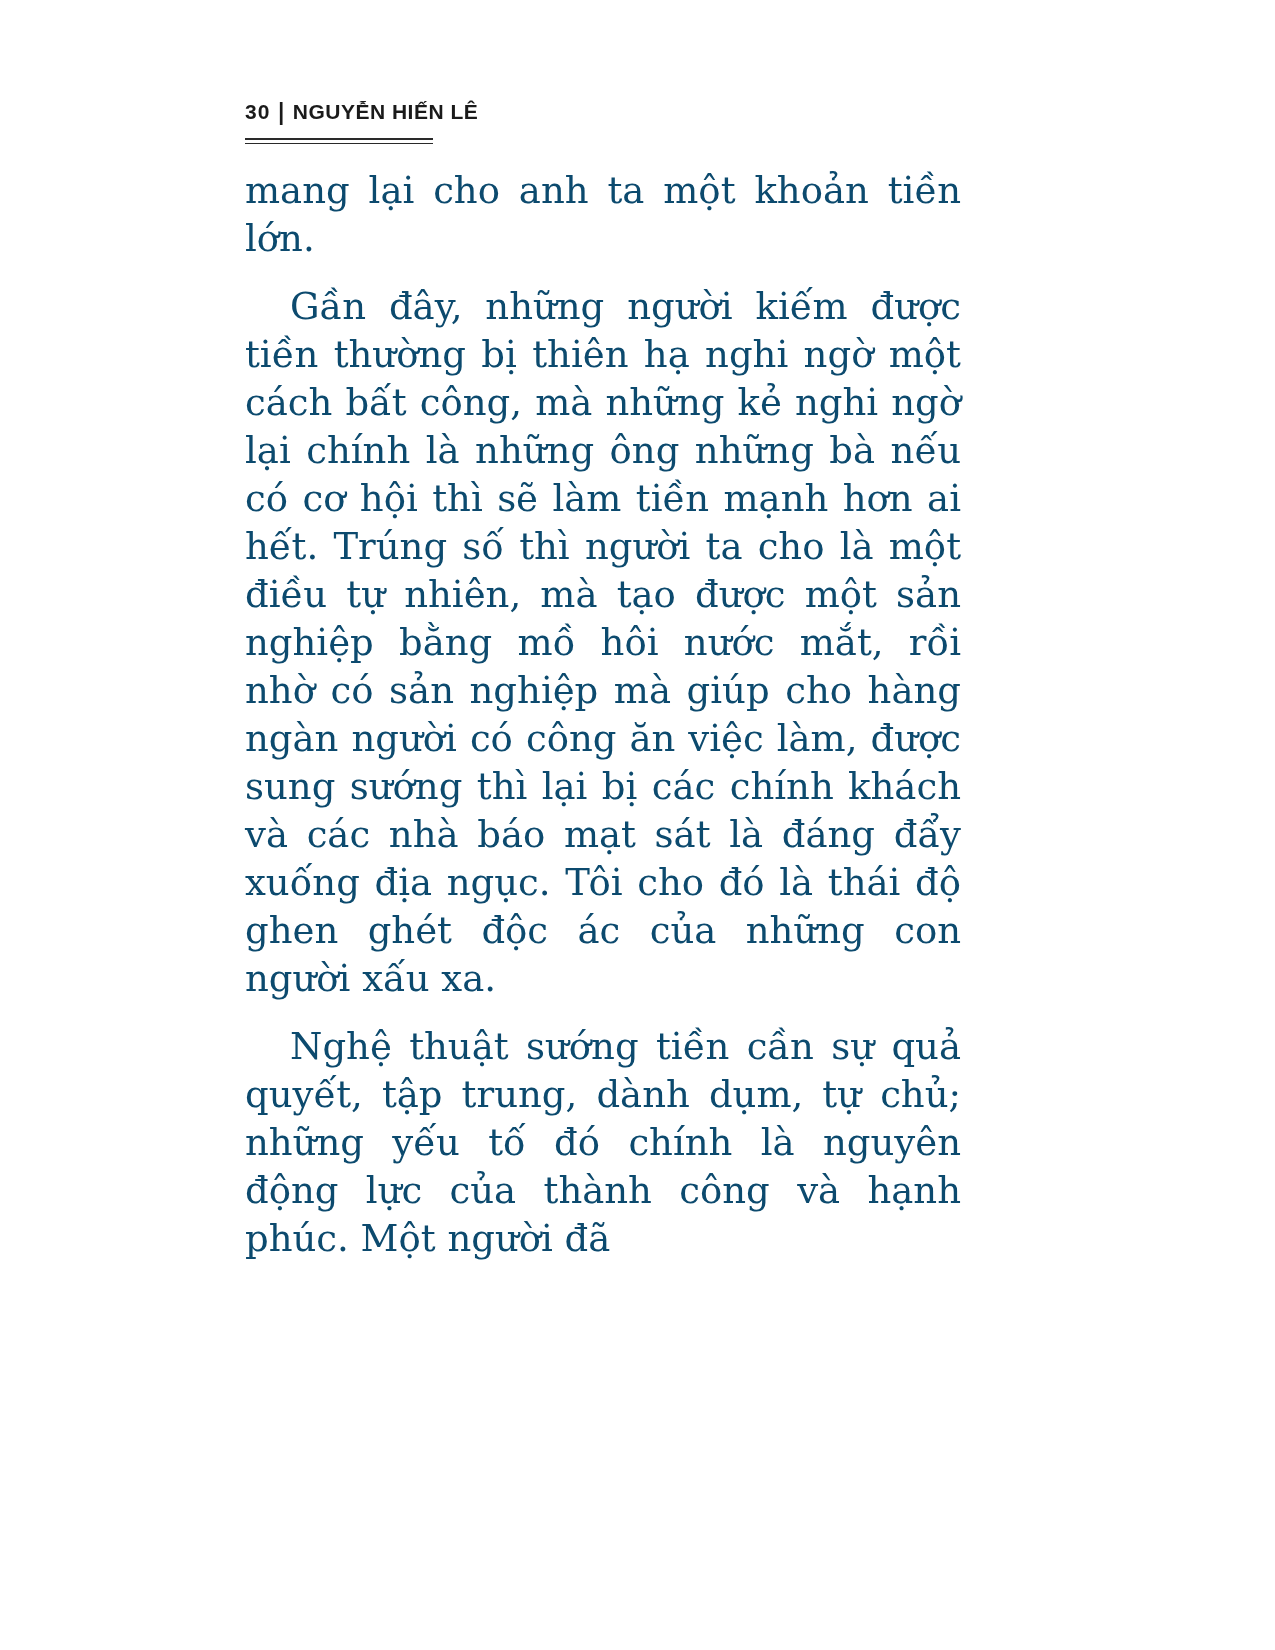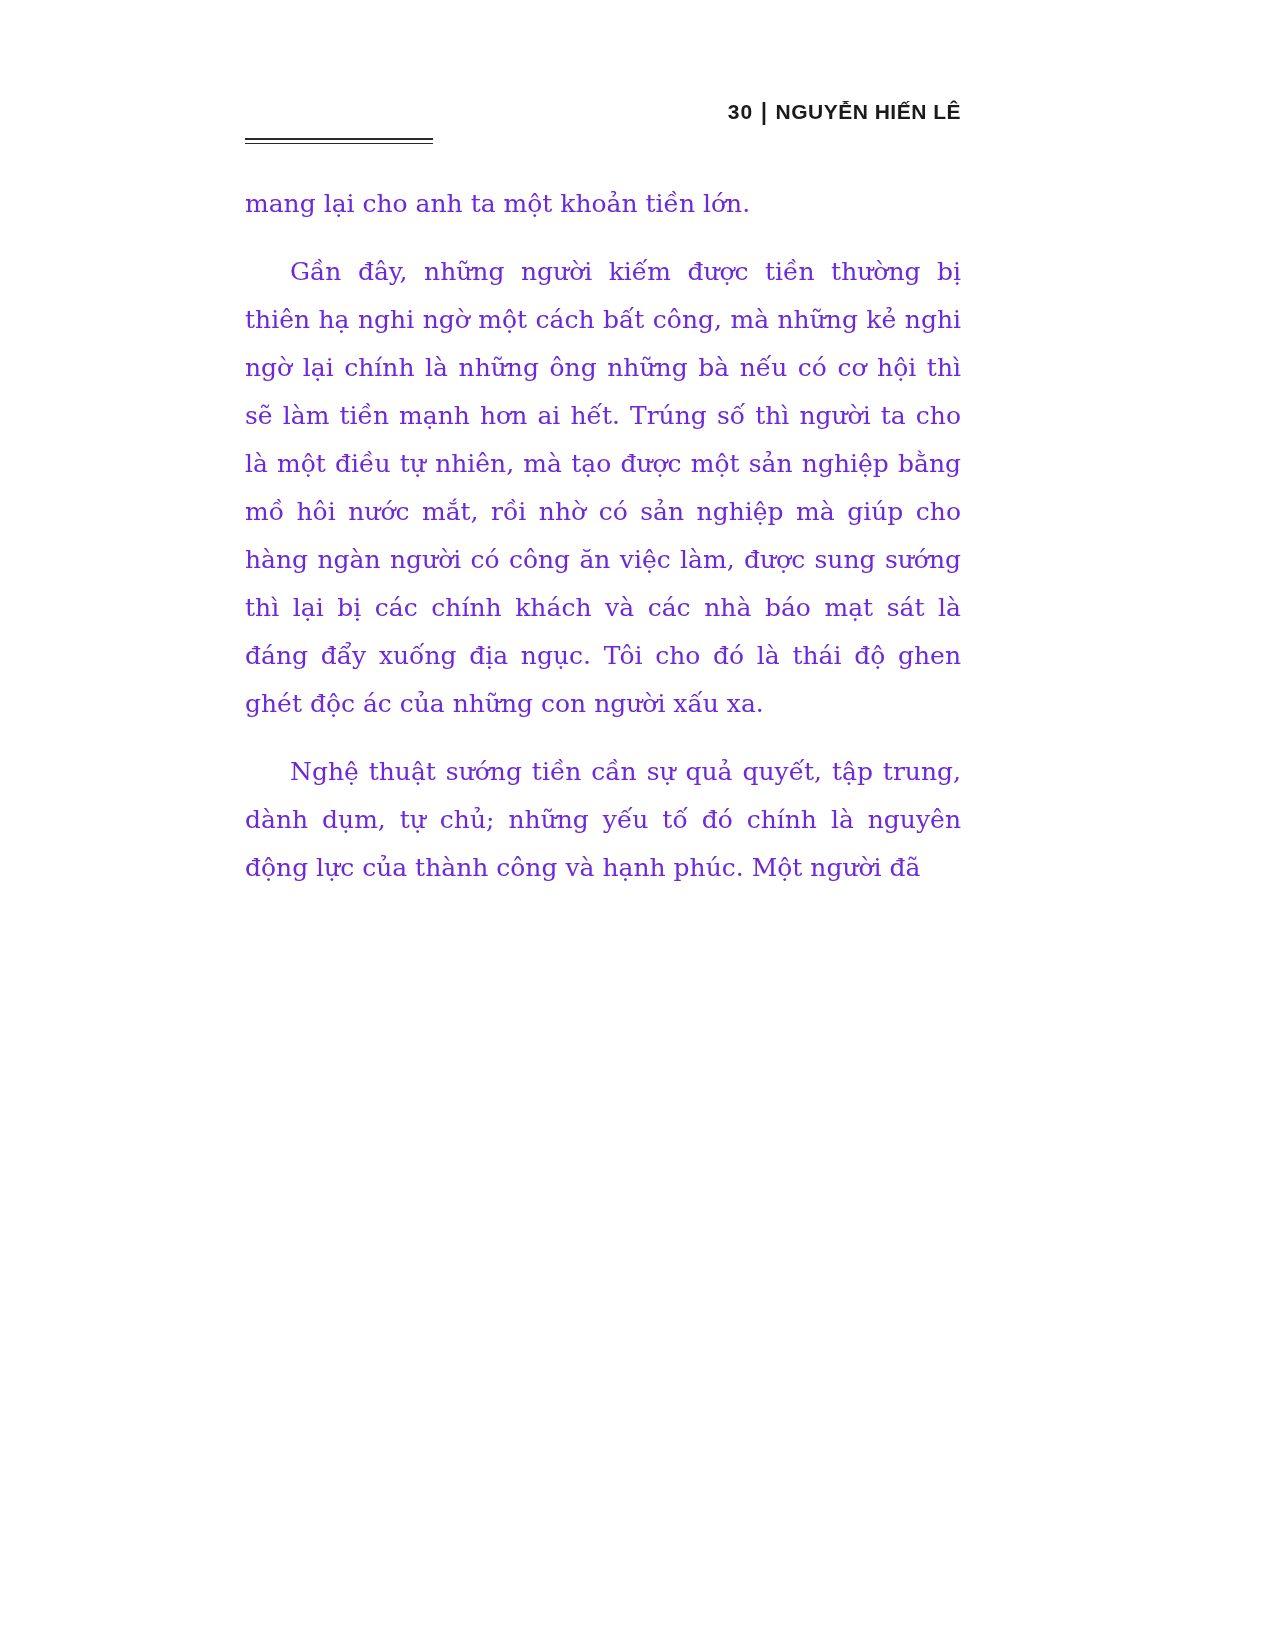--- a/index.html
+++ b/index.html
@@ -23,36 +23,35 @@
   .running-header {
     font-family: "Liberation Sans", sans-serif;
     font-weight: bold;
     font-size: 21px;
     letter-spacing: 0.5px;
     color: #1a1a1a;
     font-stretch: condensed;
     display: flex;
     align-items: baseline;
     gap: 8px;
-    justify-content: flex-end;
   }
   .running-header .pagenum { letter-spacing: 1px; }
   .running-header .sep { font-weight: bold; transform: scaleY(1.15); }
   .double-rule {
     margin-top: 14px;
     width: 188px;
     height: 6px;
     border-top: 2px solid #2a2a2a;
     border-bottom: 1px solid #2a2a2a;
   }
   .body-text {
-    margin-top: 36px;
-    font-size: 25px;
+    margin-top: 23px;
+    font-size: 37px;
     line-height: 48px;
-    color: #6d28d9;
+    color: #0c4a6e;
     text-align: justify;
   }
   .body-text p {
     margin: 0 0 20px 0;
     text-indent: 45px;
   }
   .body-text p.no-indent {
     text-indent: 0;
   }
 </style>

